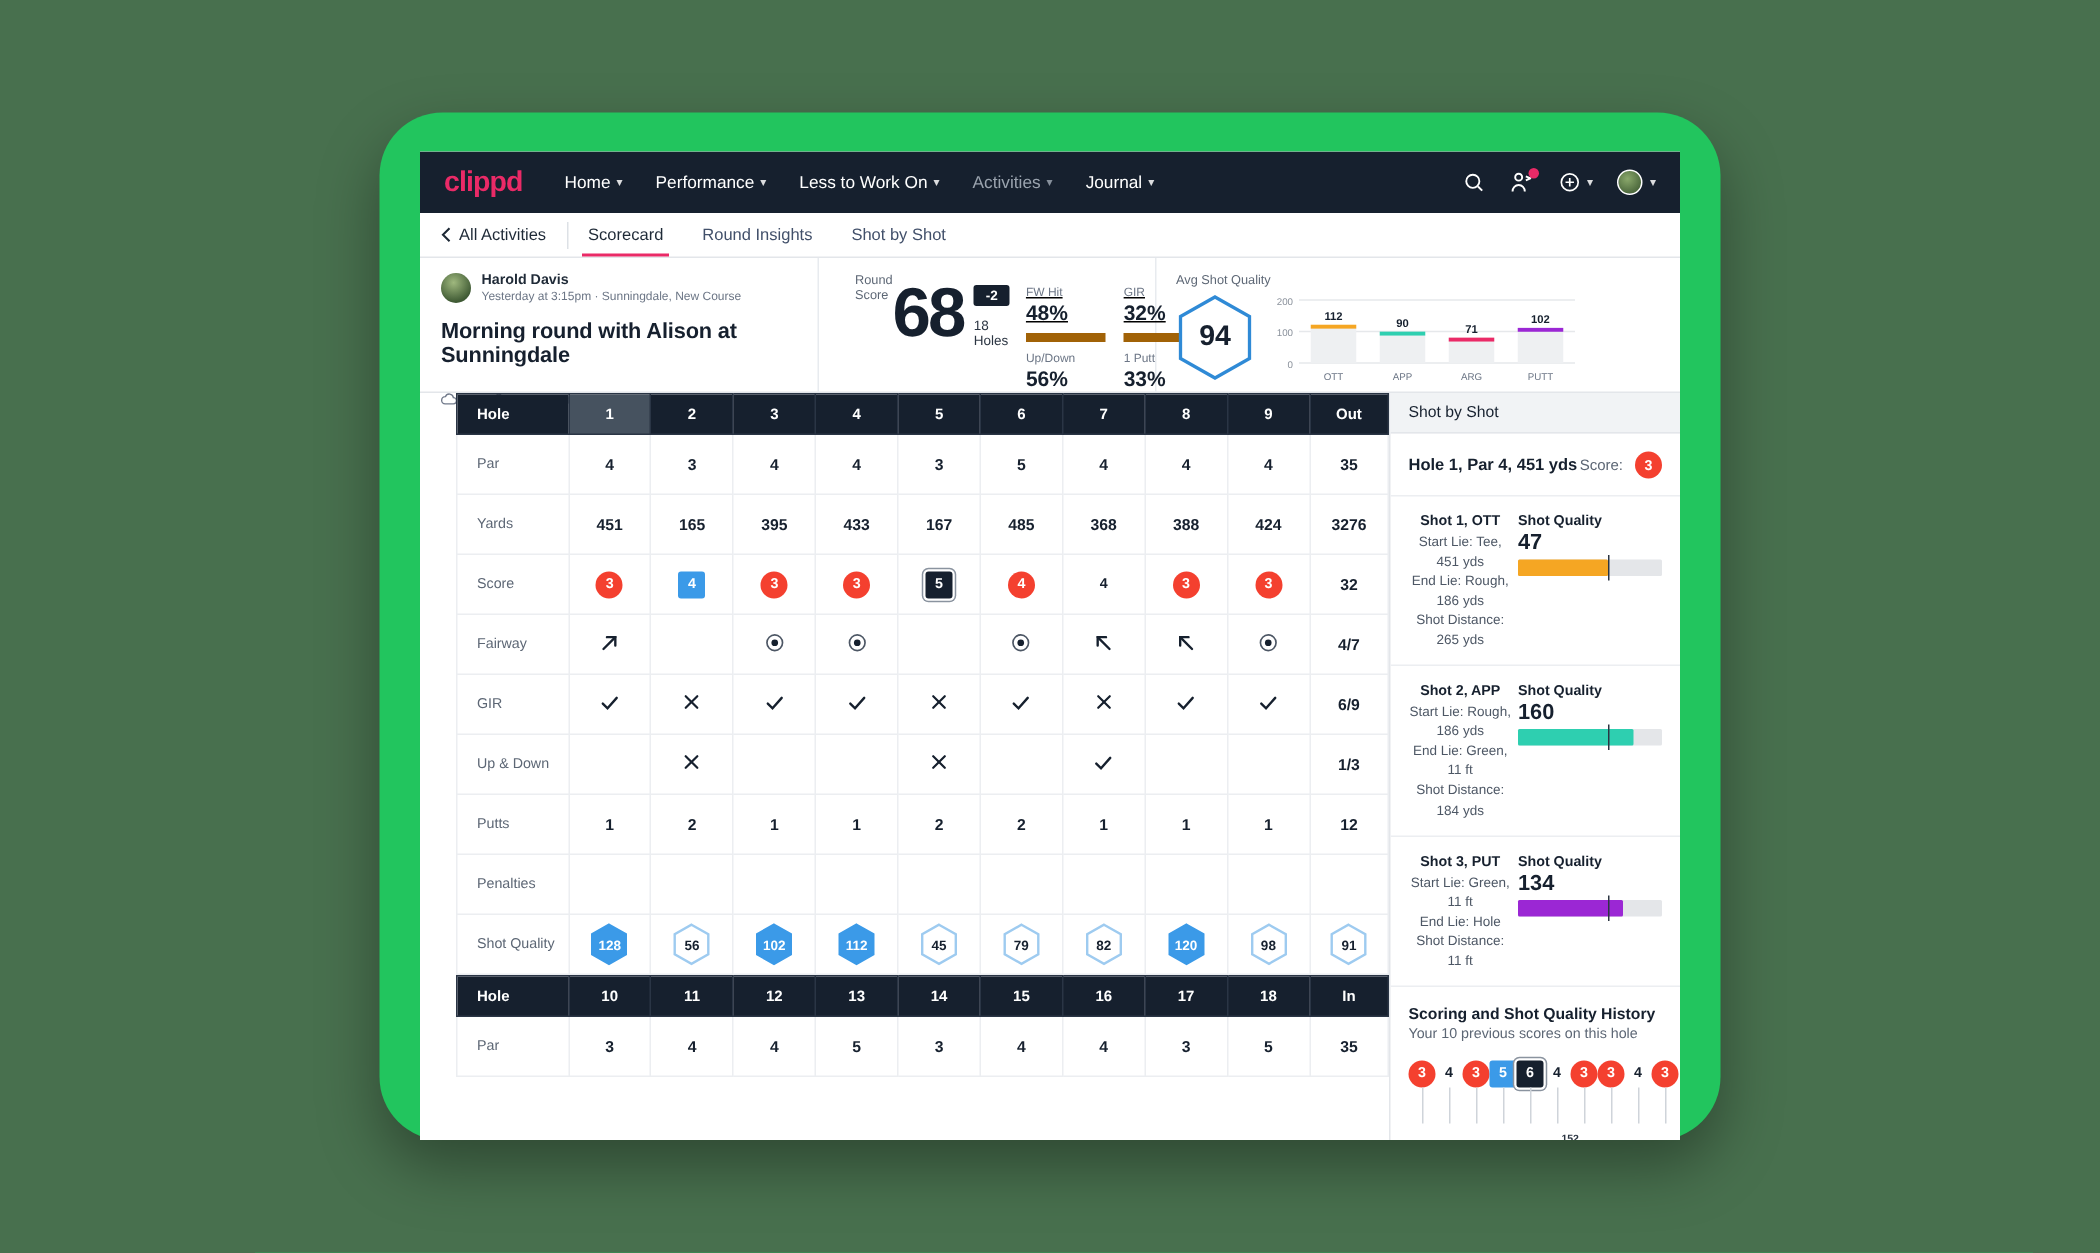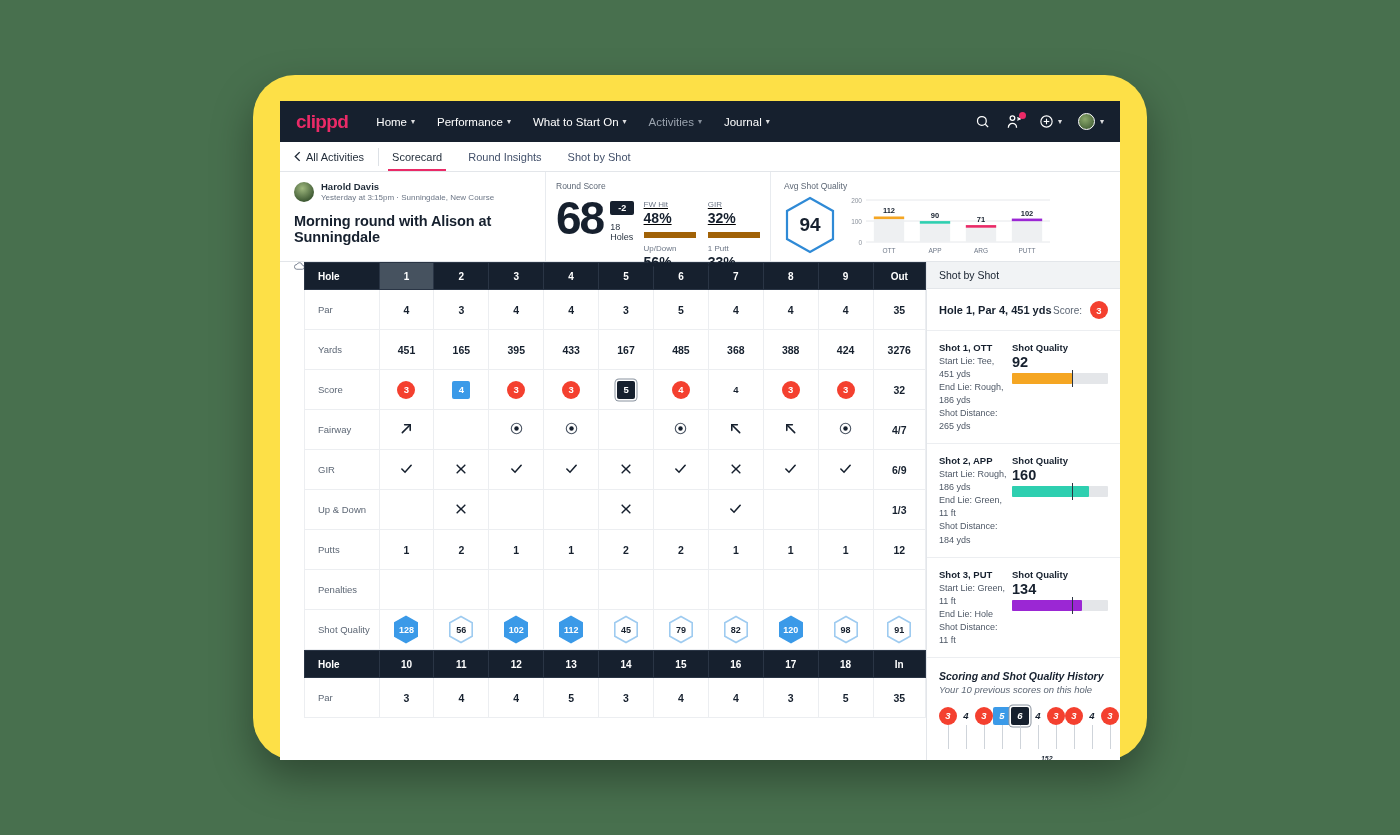--- a/index.html
+++ b/index.html
@@ -8,21 +8,21 @@
     background: #48704e;
     font-family: "Liberation Sans", sans-serif;
     overflow: hidden;
   }
   #stage { position: relative; width: 1400px; height: 835px; }
 
   
   .device {
     position: absolute; left: 253px; top: 75px;
     width: 894px; height: 685px;
-    background: #fde047;
+    background: #22c55e;
     border-radius: 42px;
     box-shadow: 0 18px 40px rgba(0,0,0,.35);
     padding: 26px 27px 0 27px;
   }
   .screen {
     width: 840px; height: 659px;
     background: #ffffff;
     overflow: hidden;
     position: relative;
   }
@@ -90,22 +90,22 @@
     margin-top: 9px; letter-spacing: -.1px;
   }
   .teesrow {
     display: flex; align-items: center; gap: 6px;
     margin-top: 17px; font-size: 8px; color: #5d6775;
   }
   .teesrow .gi { color: #70798a; display: flex; }
   .teesrow .spacer { flex: 1; }
 
   .sum-mid {
-    width: 225px; padding: 9px 10px 0 10px;
-    border-left: 1px solid #e8ebef; display: flex; flex-direction: column;
+    width: 225px; padding: 9px 10px 0 24px;
+    border-left: 1px solid #e8ebef; display: flex; flex-direction: row;
   }
   .sum-label { font-size: 8.5px; color: #5d6775; }
   .scorewrap { display: flex; align-items: center; margin-top: 2px; }
   .bigscore {
     font-size: 46px; font-weight: 700; color: #16202e;
     line-height: 1; letter-spacing: -2px;
   }
   .scoreside { margin-left: 7px; padding-top: 4px; }
   .topar {
     background: #16202e; color: #fff; font-size: 9px; font-weight: 700;
@@ -191,36 +191,36 @@
     display: flex; align-items: center; padding-left: 12px;
     font-size: 10.5px; color: #16202e; font-weight: 400;
   }
   .rp-holerow {
     display: flex; align-items: center; padding: 12px 12px 11px 12px;
     border-bottom: 1px solid #eceef1;
   }
   .rp-holetitle { font-size: 11px; font-weight: 700; color: #16202e; }
   .rp-scorelab { margin-left: auto; font-size: 10px; color: #5d6775; margin-right: 8px; }
   .shot { display: flex; padding: 11px 12px 10px 12px; border-bottom: 1px solid #eceef1; }
-  .shot-l { width: 108px; }
+  .shot-l { width: 108px; text-align: center; }
   .shot-title { font-size: 9.5px; font-weight: 700; color: #16202e; margin-bottom: 2px; }
   .shot-line { font-size: 9px; color: #4d5765; line-height: 1.45; }
   .shot-r { flex: 1; padding-left: 4px; }
   .sq-lab { font-size: 9.5px; font-weight: 700; color: #16202e; }
   .sq-val { font-size: 14.5px; font-weight: 700; color: #16202e; margin-top: 1px; }
   .sq-bar {
     position: relative; height: 11px; background: #e4e6e9;
     border-radius: 1px; margin-top: 3px; width: 96px;
   }
   .sq-fill { position: absolute; left: 0; top: 0; bottom: 0; border-radius: 1px; }
   .sq-tick {
     position: absolute; top: -3px; bottom: -3px; width: 1px; background: #2b3542;
   }
 
-  .hist { padding: 12px 12px 0 12px; font-style: italic; }
+  .hist { padding: 12px 12px 0 12px; }
   .hist-t { font-size: 10.5px; font-weight: 700; color: #16202e; }
   .hist-s { font-size: 9.5px; color: #5d6775; margin-top: 2px; }
   .hist-scores { display: flex; margin-top: 12px; }
   .hist-scores > div {
     flex: 1; display: flex; flex-direction: column; align-items: center;
   }
   .hist-stem { width: 1px; height: 24px; background: #cfd4da; }
   .hist-chart { position: relative; height: 72px; margin-top: 0; }
   .hist-axis {
     display: flex; justify-content: space-between;
@@ -239,21 +239,21 @@
         <div class="navlinks" id="navlinks">
             <div class="navlink">
               <span>Home</span>
               <span class="caret">▾</span>
             </div>
             <div class="navlink">
               <span>Performance</span>
               <span class="caret">▾</span>
             </div>
             <div class="navlink">
-              <span>What to Start On</span>
+              <span>Less to Work On</span>
               <span class="caret">▾</span>
             </div>
             <div class="navlink dim">
               <span>Activities</span>
               <span class="caret">▾</span>
             </div>
             <div class="navlink">
               <span>Journal</span>
               <span class="caret">▾</span>
             </div>
@@ -760,21 +760,21 @@
           <div id="shots">
               <div class="shot">
                 <div class="shot-l">
                   <div class="shot-title">Shot 1, OTT</div>
                   <div class="shot-line">Start Lie: Tee, 451 yds</div>
                   <div class="shot-line">End Lie: Rough, 186 yds</div>
                   <div class="shot-line">Shot Distance: 265 yds</div>
                 </div>
                 <div class="shot-r">
                   <div class="sq-lab">Shot Quality</div>
-                  <div class="sq-val">92</div>
+                  <div class="sq-val">47</div>
                   <div class="sq-bar">
                     <div class="sq-fill" style="width:62%;background:#f5a623"></div>
                     <div class="sq-tick" style="left:63%"></div>
                   </div>
                 </div>
               </div>
               <div class="shot">
                 <div class="shot-l">
                   <div class="shot-title">Shot 2, APP</div>
                   <div class="shot-line">Start Lie: Rough, 186 yds</div>

